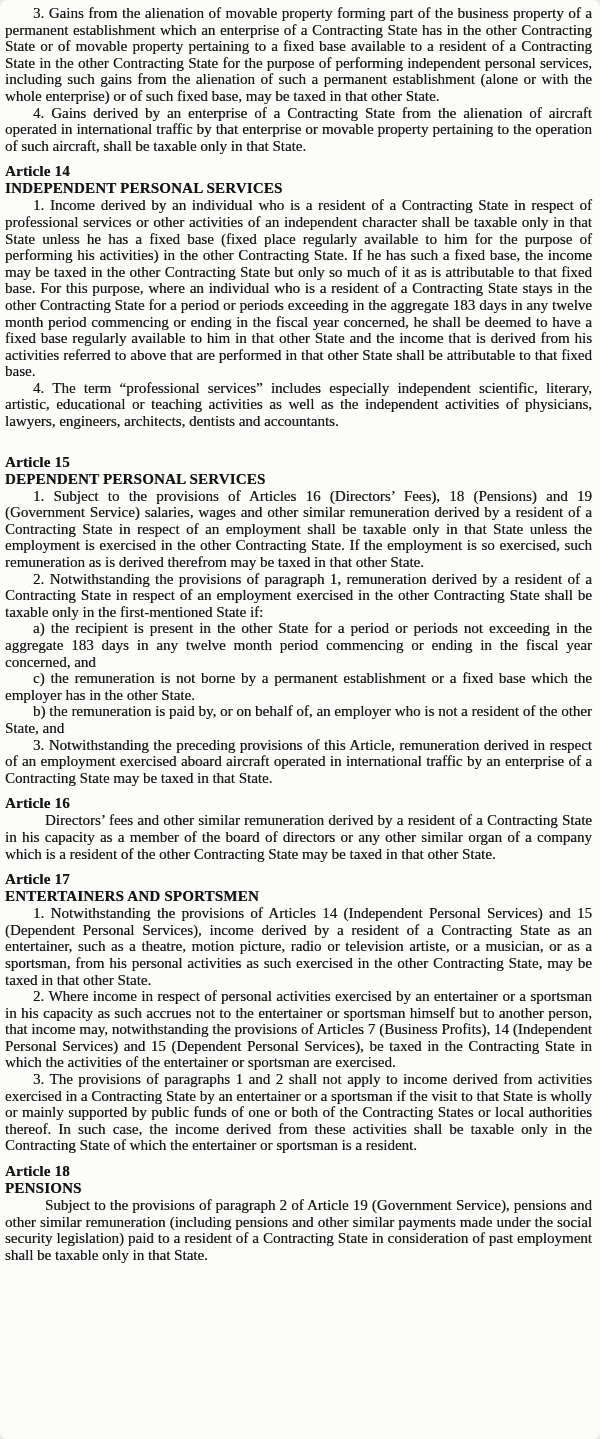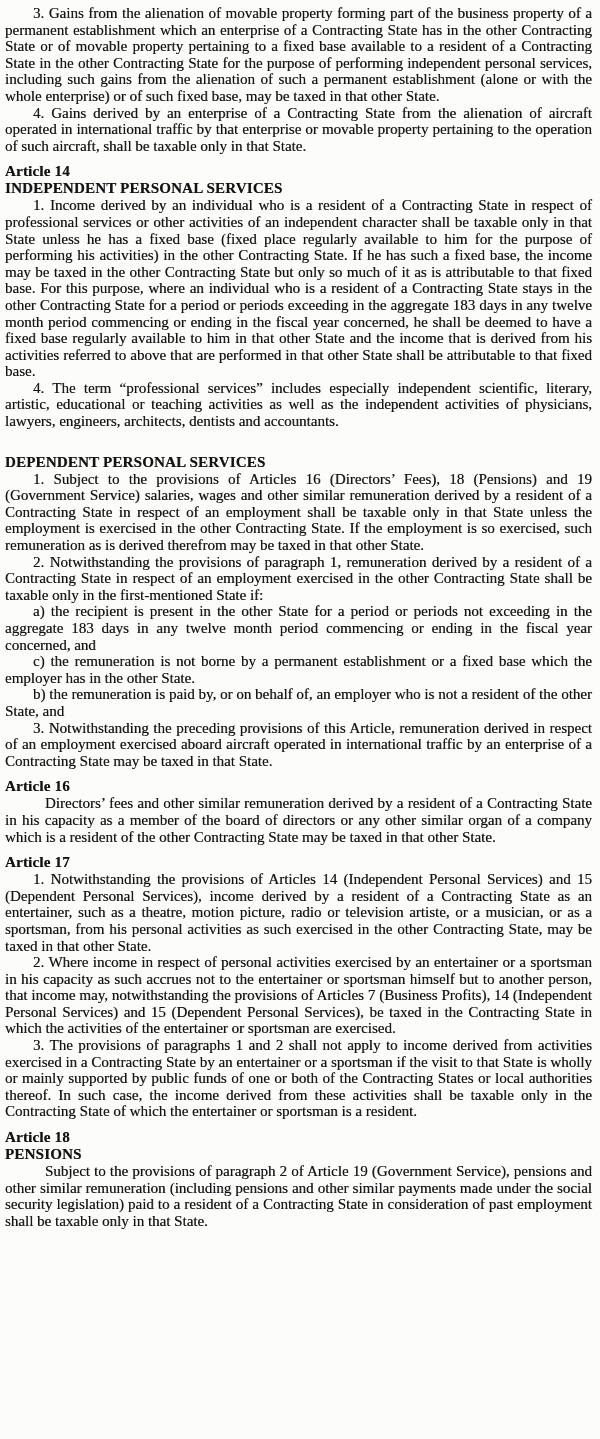--- a/index.html
+++ b/index.html
@@ -11,20 +11,21 @@
     box-sizing: border-box;
     background: #fcfcfa;
     color: #131313;
     font-family: "Liberation Serif", "DejaVu Serif", serif;
     font-size: 15px;
     line-height: 16.6px;
     text-align: justify;
     padding: 5px 8px 6px 5px;
     overflow: hidden;
     text-shadow: 0.35px 0 0 rgba(10,10,10,0.55);
+    border-radius: 7px;
   }
   p.para {
     margin: 0;
     text-indent: 28px;
   }
   p.para.wide-indent { text-indent: 40px; }
   .article { margin-top: 9px; }
   .article.gap-lg { margin-top: 24px; }
   .article.gap-xl { }
   .art-num, .art-title {
@@ -44,36 +45,38 @@
   <p class="para">4. Gains derived by an enterprise of a Contracting State from the alienation of aircraft operated in international traffic by that enterprise or movable property pertaining to the operation of such aircraft, shall be taxable only in that State.</p>
 
   <section class="article">
     <h2 class="art-num">Article 14</h2>
     <h3 class="art-title">INDEPENDENT PERSONAL SERVICES</h3>
     <p class="para">1. Income derived by an individual who is a resident of a Contracting State in respect of professional services or other activities of an independent character shall be taxable only in that State unless he has a fixed base (fixed place regularly available to him for the purpose of performing his activities) in the other Contracting State. If he has such a fixed base, the income may be taxed in the other Contracting State but only so much of it as is attributable to that fixed base. For this purpose, where an individual who is a resident of a Contracting State stays in the other Contracting State for a period or periods exceeding in the aggregate 183 days in any twelve month period commencing or ending in the fiscal year concerned, he shall be deemed to have a fixed base regularly available to him in that other State and the income that is derived from his activities referred to above that are performed in that other State shall be attributable to that fixed base.</p>
     <p class="para">4. The term “professional services” includes especially independent scientific, literary, artistic, educational or teaching activities as well as the independent activities of physicians, lawyers, engineers, architects, dentists and accountants.</p>
   </section>
 
   <section class="article gap-lg">
+    <h2 class="art-num">Article 15</h2>
     <h3 class="art-title">DEPENDENT PERSONAL SERVICES</h3>
     <p class="para">1. Subject to the provisions of Articles 16 (Directors’ Fees), 18 (Pensions) and 19 (Government Service) salaries, wages and other similar remuneration derived by a resident of a Contracting State in respect of an employment shall be taxable only in that State unless the employment is exercised in the other Contracting State. If the employment is so exercised, such remuneration as is derived therefrom may be taxed in that other State.</p>
     <p class="para">2. Notwithstanding the provisions of paragraph 1, remuneration derived by a resident of a Contracting State in respect of an employment exercised in the other Contracting State shall be taxable only in the first-mentioned State if:</p>
     <p class="para">a) the recipient is present in the other State for a period or periods not exceeding in the aggregate 183 days in any twelve month period commencing or ending in the fiscal year concerned, and</p>
     <p class="para">c) the remuneration is not borne by a permanent establishment or a fixed base which the employer has in the other State.</p>
     <p class="para">b) the remuneration is paid by, or on behalf of, an employer who is not a resident of the other State, and</p>
     <p class="para">3. Notwithstanding the preceding provisions of this Article, remuneration derived in respect of an employment exercised aboard aircraft operated in international traffic by an enterprise of a Contracting State may be taxed in that State.</p>
   </section>
 
   <section class="article">
     <h2 class="art-num">Article 16</h2>
     <p class="para wide-indent">Directors’ fees and other similar remuneration derived by a resident of a Contracting State in his capacity as a member of the board of directors or any other similar organ of a company which is a resident of the other Contracting State may be taxed in that other State.</p>
   </section>
 
   <section class="article">
     <h2 class="art-num">Article 17</h2>
+    <h3 class="art-title">ENTERTAINERS AND SPORTSMEN</h3>
     <p class="para">1. Notwithstanding the provisions of Articles 14 (Independent Personal Services) and 15 (Dependent Personal Services), income derived by a resident of a Contracting State as an entertainer, such as a theatre, motion picture, radio or television artiste, or a musician, or as a sportsman, from his personal activities as such exercised in the other Contracting State, may be taxed in that other State.</p>
     <p class="para">2. Where income in respect of personal activities exercised by an entertainer or a sportsman in his capacity as such accrues not to the entertainer or sportsman himself but to another person, that income may, notwithstanding the provisions of Articles 7 (Business Profits), 14 (Independent Personal Services) and 15 (Dependent Personal Services), be taxed in the Contracting State in which the activities of the entertainer or sportsman are exercised.</p>
     <p class="para">3. The provisions of paragraphs 1 and 2 shall not apply to income derived from activities exercised in a Contracting State by an entertainer or a sportsman if the visit to that State is wholly or mainly supported by public funds of one or both of the Contracting States or local authorities thereof. In such case, the income derived from these activities shall be taxable only in the Contracting State of which the entertainer or sportsman is a resident.</p>
   </section>
 
   <section class="article gap-xl">
     <h2 class="art-num">Article 18</h2>
     <h3 class="art-title">PENSIONS</h3>
     <p class="para wide-indent">Subject to the provisions of paragraph 2 of Article 19 (Government Service), pensions and other similar remuneration (including pensions and other similar payments made under the social security legislation) paid to a resident of a Contracting State in consideration of past employment shall be taxable only in that State.</p>
   </section>

